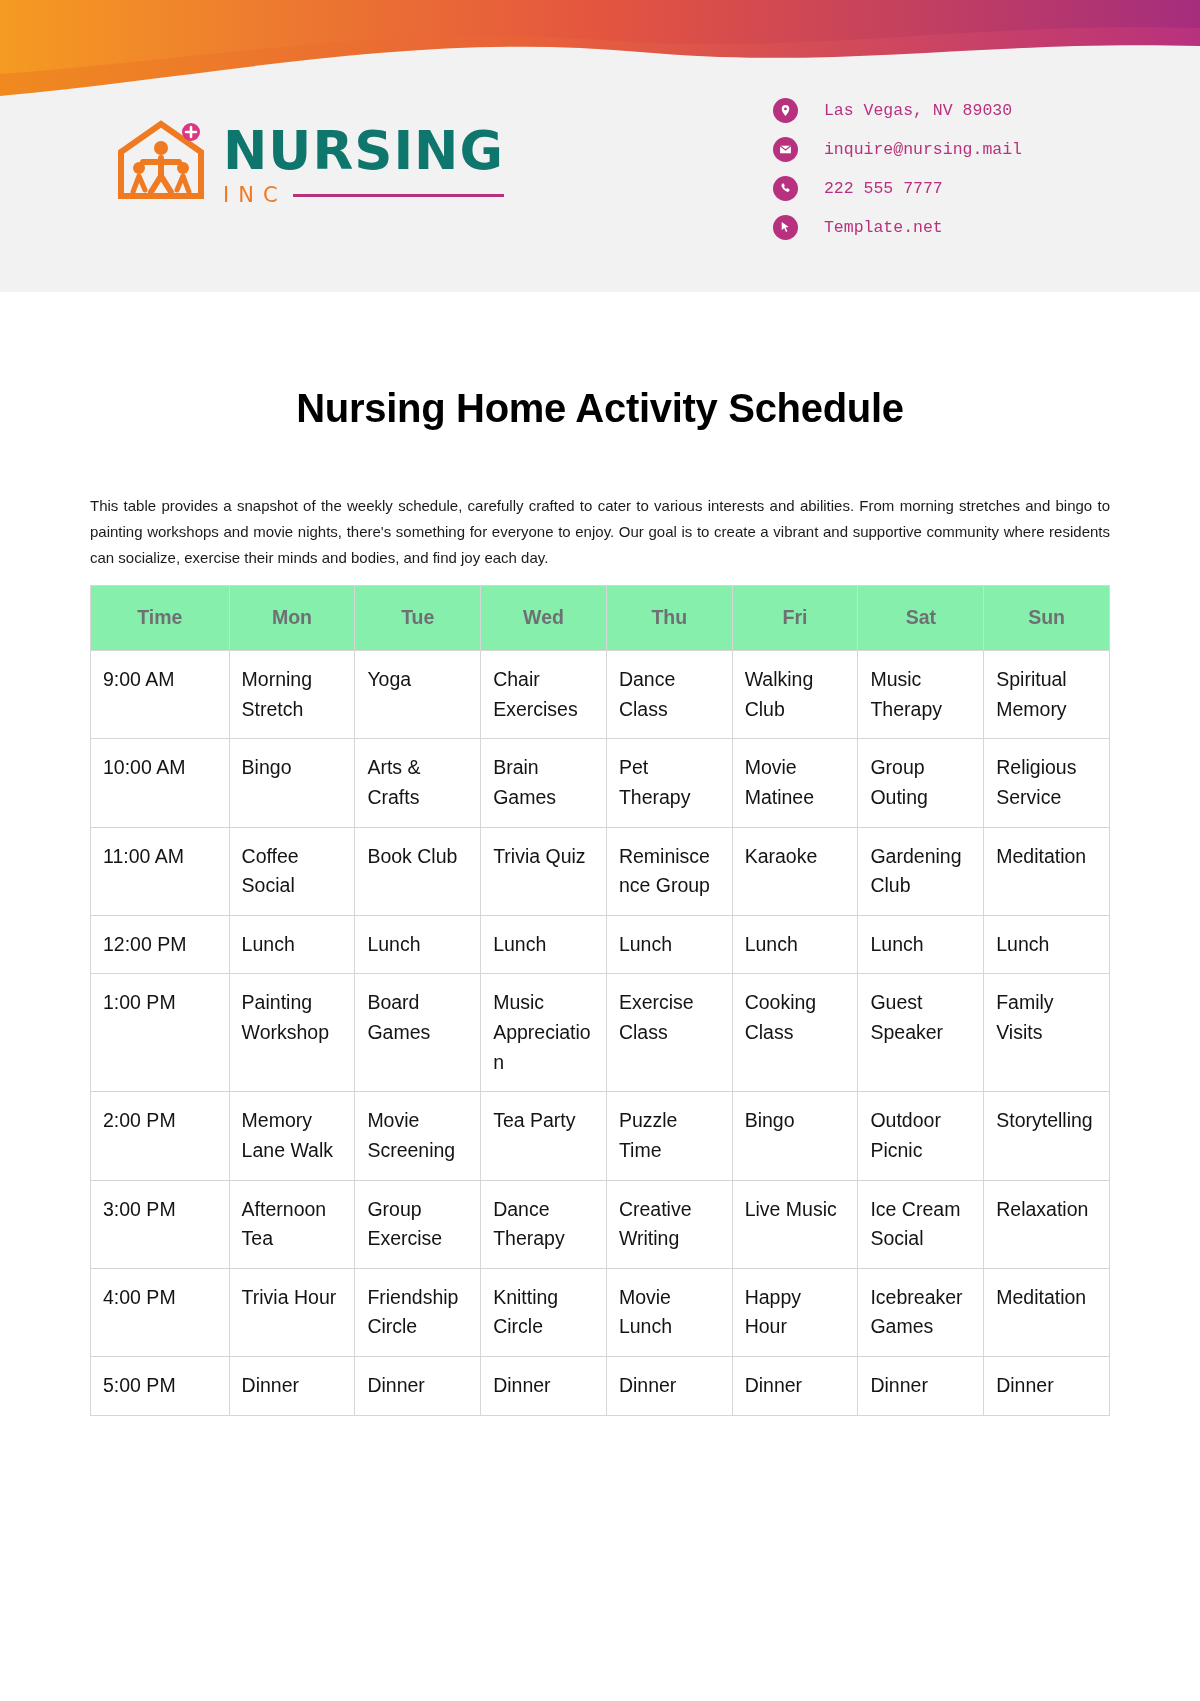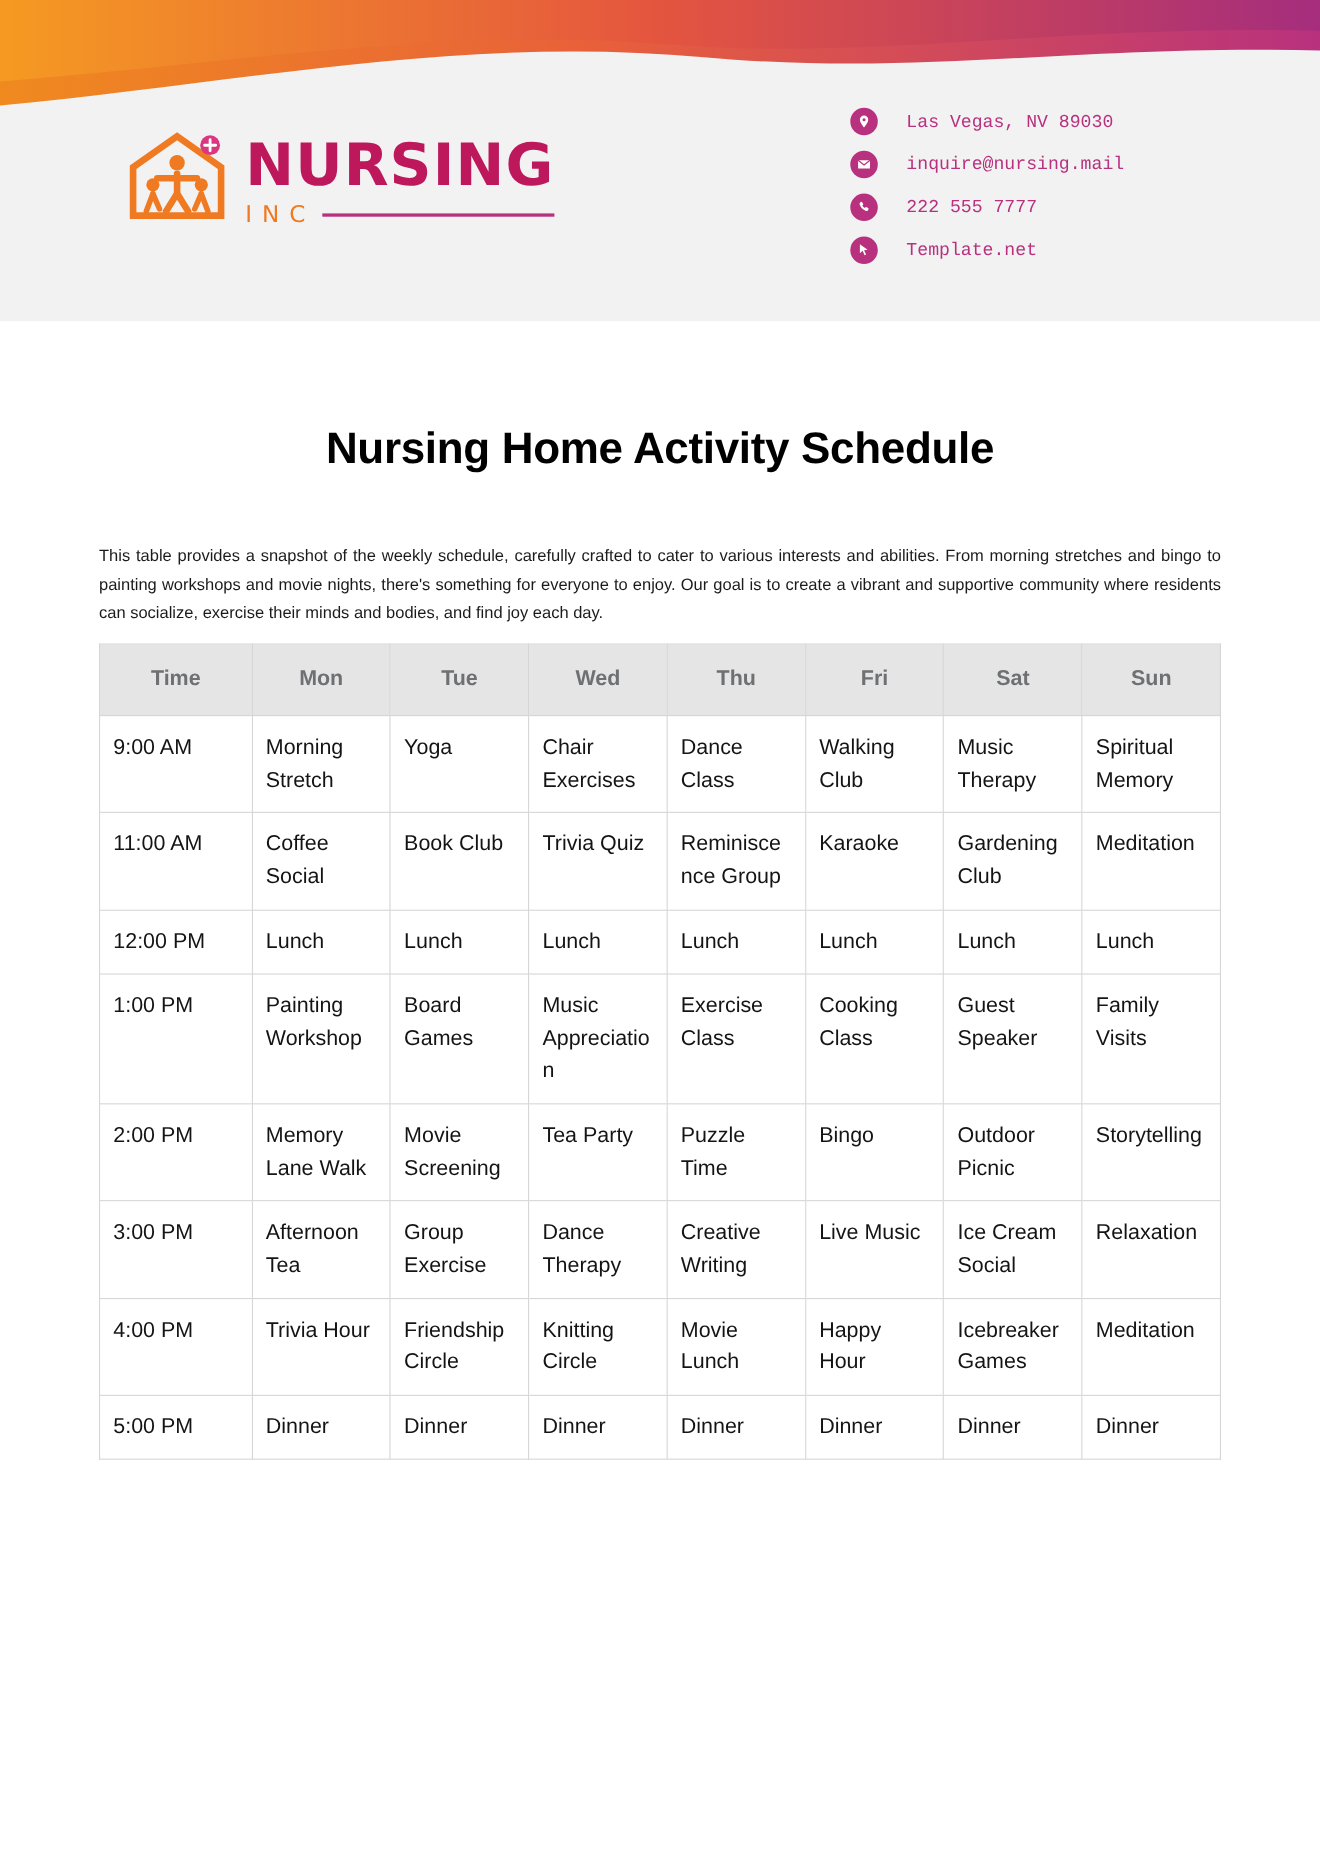--- a/index.html
+++ b/index.html
@@ -50,21 +50,21 @@
     flex: none;
   }
   .logo-text {
     margin-left: 14px;
     padding-top: 6px;
   }
   .logo-word {
     font-size: 53px;
     font-weight: bold;
     letter-spacing: 1px;
-    color: #be185d;
+    color: #0f766e;
     line-height: 1;
     font-family: "DejaVu Sans", sans-serif;
   }
   .logo-sub {
     display: flex;
     align-items: center;
     margin-top: 6px;
   }
   .logo-sub .inc {
     font-size: 21px;
@@ -142,21 +142,21 @@
   table.schedule td {
     border: 1px solid #d6d6d6;
     vertical-align: top;
     padding: 14px 12px;
     font-size: 19.5px;
     line-height: 1.52;
     word-wrap: break-word;
     overflow-wrap: break-word;
   }
   table.schedule thead th {
-    background: #e5e5e5;
+    background: #86efac;
     text-align: center;
     color: #6f7073;
     font-weight: bold;
     font-size: 19.5px;
     padding: 17px 16px;
   }
   table.schedule td {
     color: #141414;
     font-weight: normal;
   }
@@ -289,20 +289,30 @@
           <td>9:00 AM</td>
           <td>Morning Stretch</td>
           <td>Yoga</td>
           <td>Chair Exercises</td>
           <td>Dance Class</td>
           <td>Walking Club</td>
           <td>Music Therapy</td>
           <td>Spiritual Memory</td>
         </tr>
         <tr>
+          <td>10:00 AM</td>
+          <td>Bingo</td>
+          <td>Arts &amp; Crafts</td>
+          <td>Brain Games</td>
+          <td>Pet Therapy</td>
+          <td>Movie Matinee</td>
+          <td>Group Outing</td>
+          <td>Religious Service</td>
+        </tr>
+        <tr>
           <td>11:00 AM</td>
           <td>Coffee Social</td>
           <td>Book Club</td>
           <td>Trivia Quiz</td>
           <td>Reminiscence Group</td>
           <td>Karaoke</td>
           <td>Gardening Club</td>
           <td>Meditation</td>
         </tr>
         <tr>

